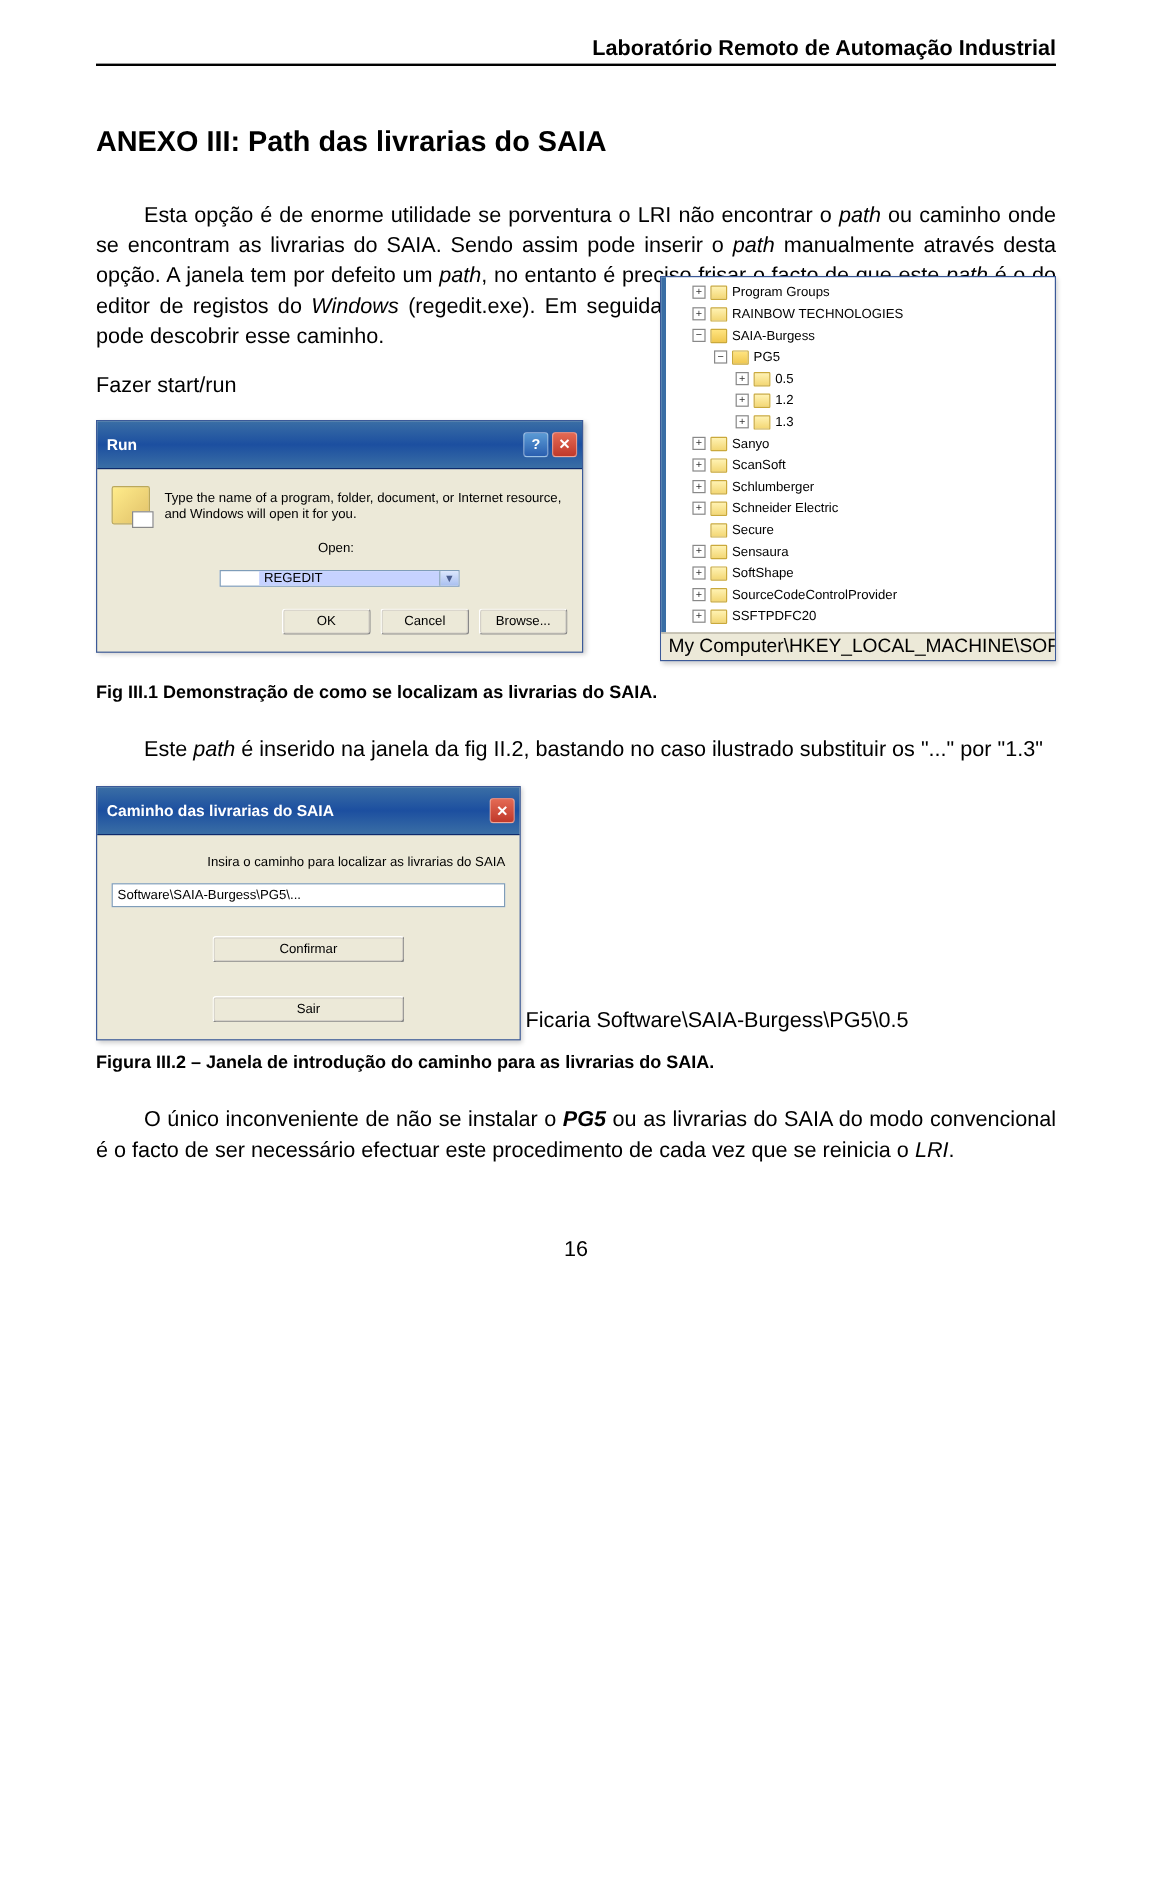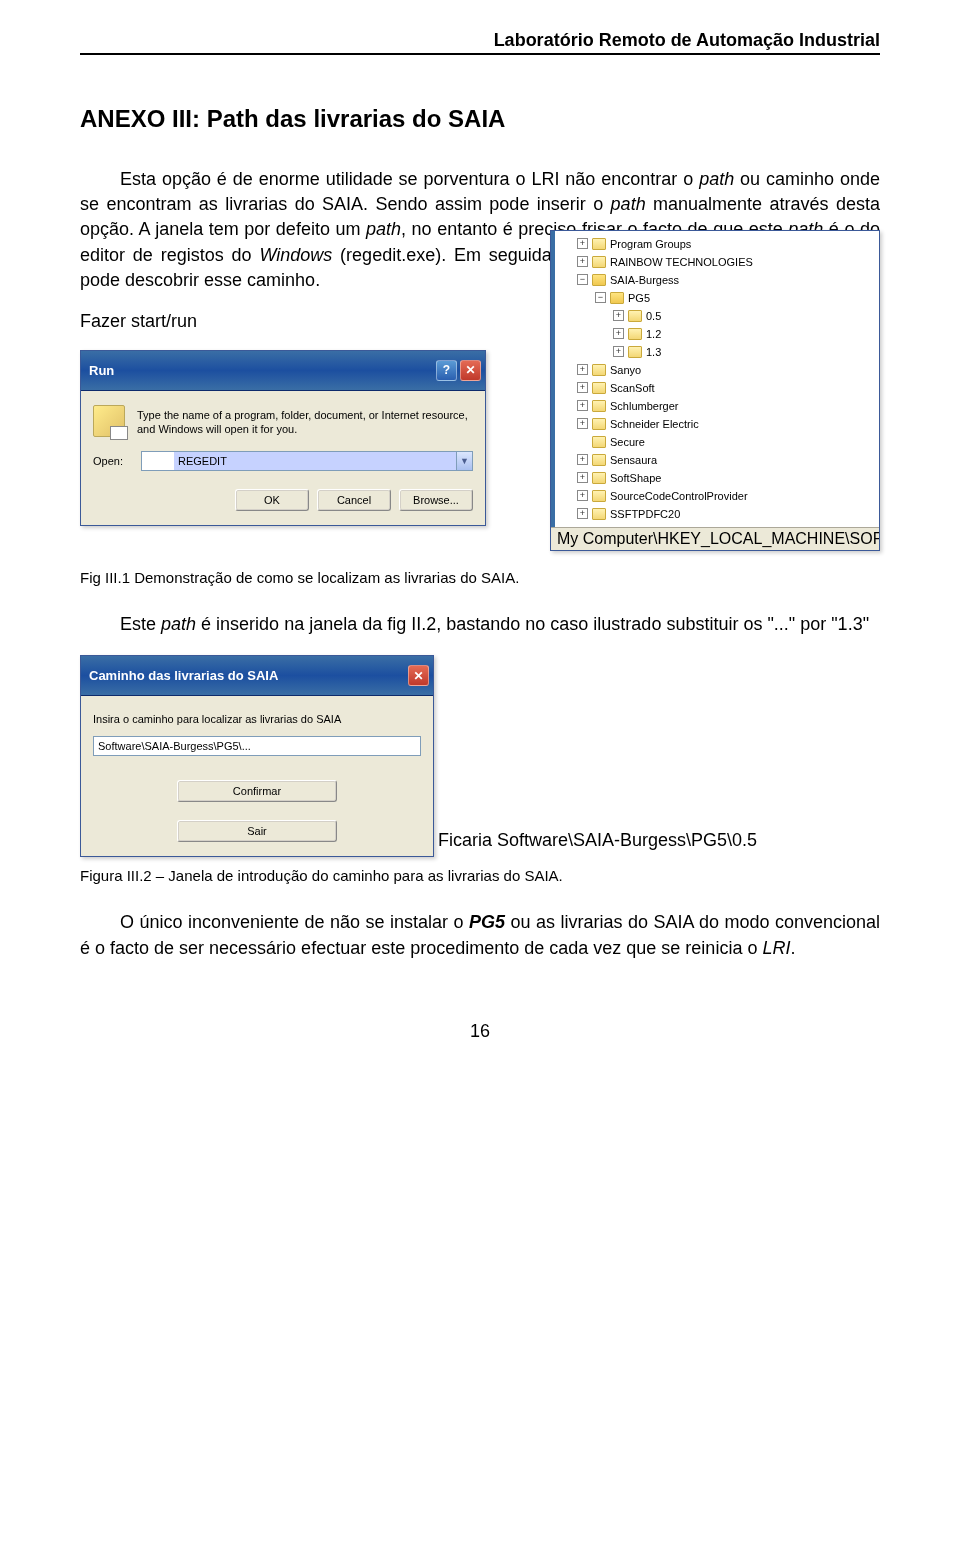--- a/index.html
+++ b/index.html
@@ -78,21 +78,21 @@
     background: linear-gradient(135deg,#ffec8b,#e0c068);
     border: 1px solid #bba85a; border-radius: 2px;
     position: relative;
   }
   .run-icon::after {
     content: ""; position: absolute; right: -4px; bottom: -4px;
     width: 16px; height: 12px; background: #fff;
     border: 1px solid #888;
   }
   .run-desc-text { line-height: 1.25; }
-  .run-open-row { display: flex; align-items: center; gap: 12px; margin-bottom: 18px; }
+  .run-open-row { display: flex; align-items: center; gap: 12px; margin-bottom: 18px; flex-direction: column; }
   .run-open-label { width: 36px; }
   .combo {
     flex: 1; display: flex;
     border: 1px solid #7f9db9; background: #fff; height: 20px; padding-left: 32px;
   }
   .combo input {
     border: none; outline: none; flex: 1; padding: 0 4px;
     font-family: Tahoma, Arial, sans-serif; font-size: 11px;
     background: #c6d2ff;
   }
@@ -154,42 +154,42 @@
   .ind3 { padding-left: 54px; }
   .statusbar {
     border-top: 1px solid #aca899;
     background: #ece9d8;
     padding: 2px 6px;
     font-size: 16px;
     white-space: nowrap;
     overflow: hidden;
   }
   .caption {
-    font-weight: normal;
+    font-weight: bold;
     font-size: 15px;
     margin: 10px 0 26px 0;
   }
   
   .caminho-dialog {
     width: 354px;
     border: 1px solid #3b5998;
     background: #ece9d8;
     font-family: Tahoma, Arial, sans-serif;
     font-size: 11px;
     box-shadow: 2px 2px 4px rgba(0,0,0,0.2);
   }
   .caminho-body { padding: 16px 12px 14px 12px; }
-  .caminho-text { text-align: left; margin-bottom: 10px; line-height: 1.3; }
+  .caminho-text { text-align: right; margin-bottom: 10px; line-height: 1.3; }
   .caminho-input {
     width: 100%; height: 20px; background: #fff;
     border: 1px solid #7f9db9; padding: 0 4px;
     font-family: Tahoma, Arial, sans-serif; font-size: 11px;
     margin-bottom: 24px;
   }
-  .caminho-btn-row { display: flex; justify-content: center; margin-bottom: 18px; }
+  .caminho-btn-row { display: flex; justify-content: center; margin-bottom: 28px; }
   .caminho-side {
     display: flex; align-items: flex-end; gap: 0;
   }
   .ficaria { margin-left: 4px; padding-bottom: 6px; }
   .pagenum { text-align: center; margin-top: 60px; }
 </style>
 </head>
 <body>
 
 <div class="header">

